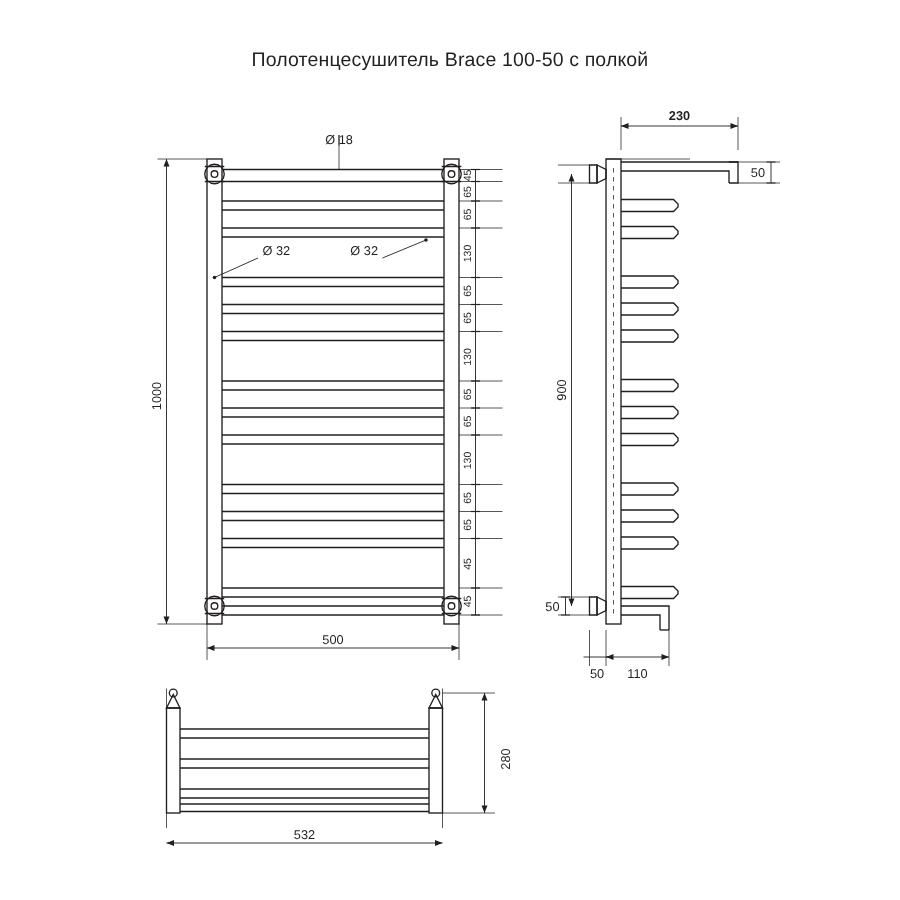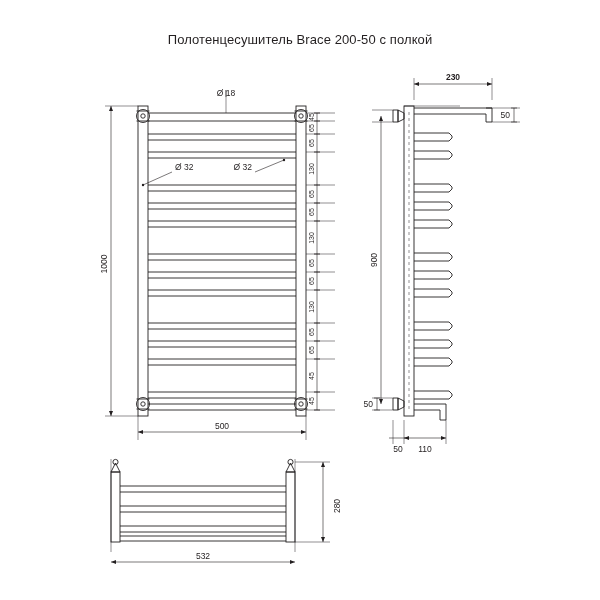--- a/index.html
+++ b/index.html
@@ -43,21 +43,21 @@
   }
   .dimtxt { font-size: 8.5px; }
   .dimtxt-sm { font-size: 7px; }
   .dimtxt-b { font-size: 8.5px; }
 </style>
 </head>
 <body>
 
 <div id="stage">
 
-  <div id="title">Полотенцесушитель Brace 200-50 с полкой</div>
+  <div id="title">Полотенцесушитель Brace 100-50 с полкой</div>
 
   <svg class="draw" viewBox="0 0 600 600">
     <g fill="none" stroke="#231f20" stroke-width="0.9" stroke-linecap="butt">
 
       <g>
 
         <rect x="138" y="106" width="10" height="310"></rect>
 
         <rect x="296" y="106" width="10" height="310"></rect>
 

